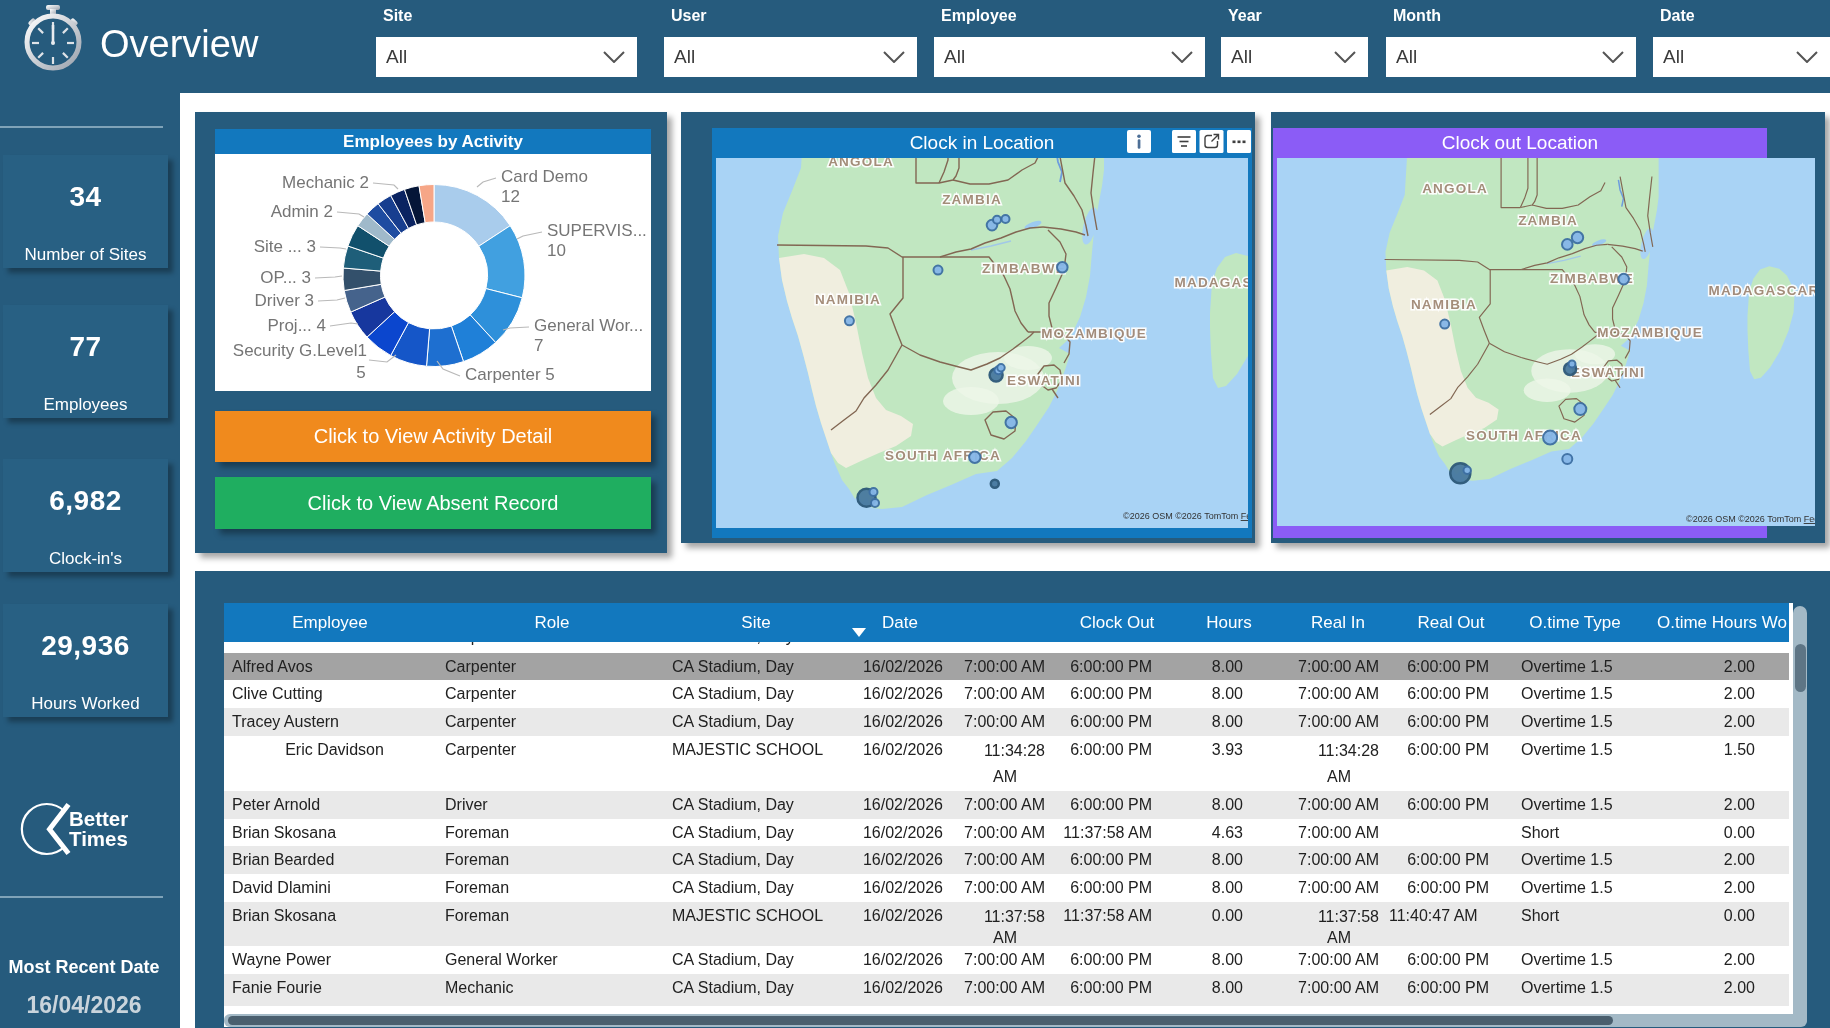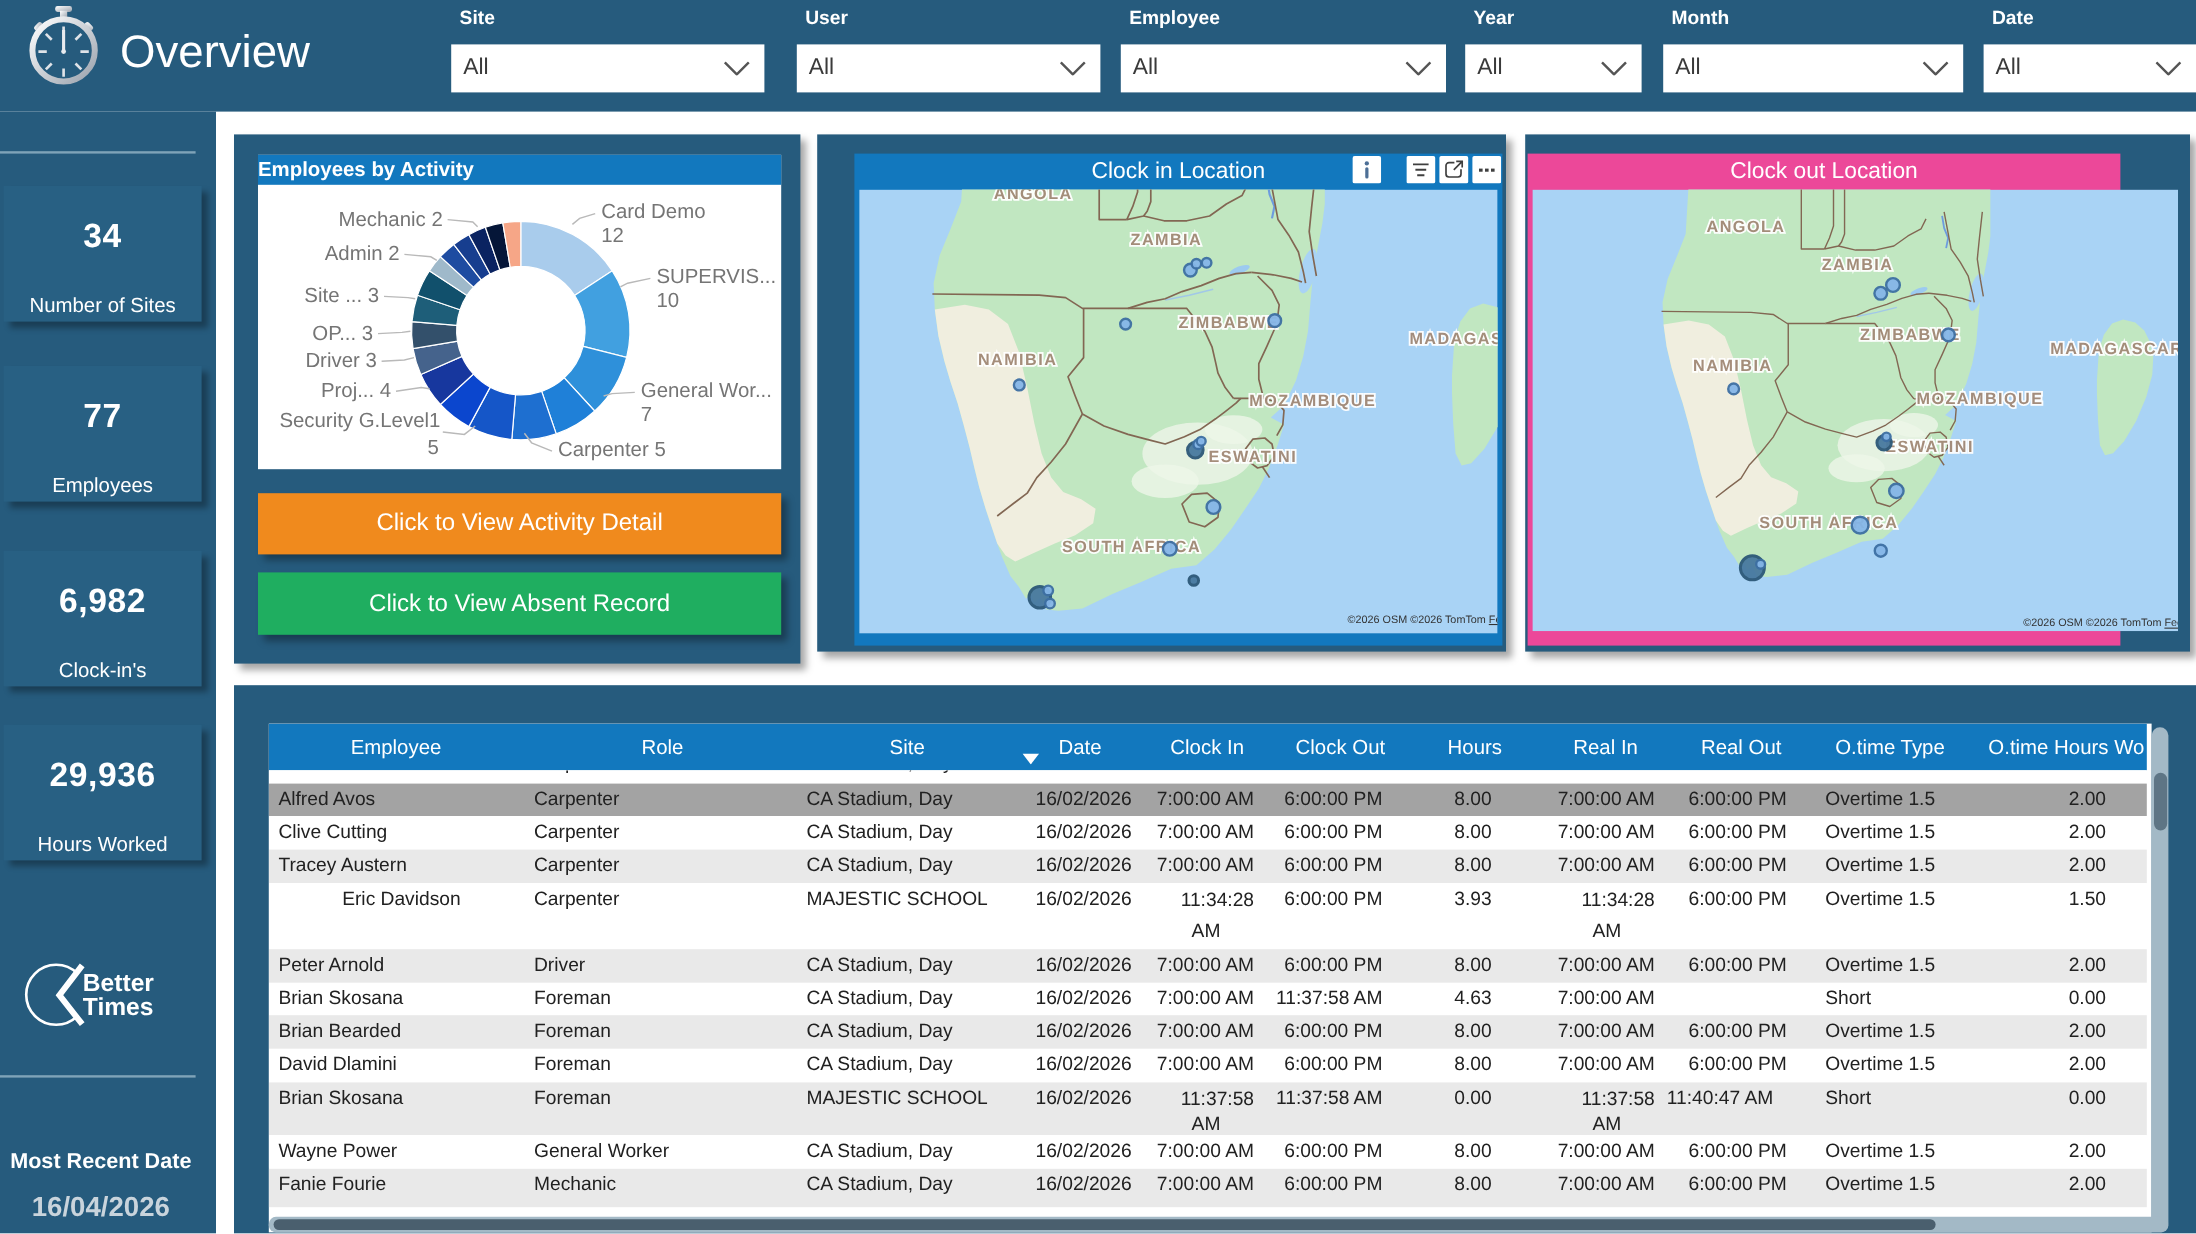--- a/index.html
+++ b/index.html
@@ -5,21 +5,21 @@
 body{font-family:"Liberation Sans",sans-serif;position:relative;background:#fff}
 .abs{position:absolute}
 .panel{position:absolute;background:#265b7d}
 .cardshadow{box-shadow:5px 5px 6px rgba(0,0,0,0.35)}
 .statcard{position:absolute;left:3px;width:165px;background:#286083;box-shadow:5px 5px 5px rgba(0,0,0,0.32);color:#fff;text-align:center}
 .statnum{font-size:28px;font-weight:bold;letter-spacing:0.5px}
 .statlab{font-size:17px;margin-top:32px}
 .flabel{position:absolute;top:7px;color:#fff;font-weight:bold;font-size:16px}
 .fbox{position:absolute;top:37px;height:40px;background:#fff;color:#3a3a3a;font-size:19px;line-height:40px;padding-left:10px}
 .chev{position:absolute;top:14px;right:12px;width:22px;height:12px}
-.titlebar{position:absolute;left:0;right:0;top:0;background:#1278BE;color:#fff;}
+.titlebar{position:absolute;left:0;right:0;top:0;background:#1278BE;color:#fff;text-align:center}
 .trow{position:absolute;left:0;width:1565px}
 .cell{position:absolute;top:0;font-size:16px;color:#212121;line-height:27.7px;white-space:nowrap;overflow:hidden}
 .th{position:absolute;top:0;height:39px;line-height:39px;text-align:center;color:#fff;font-size:17px}
 </style></head>
 <body>
 
 <div class="abs" style="left:0;top:0;width:1830px;height:93px;background:#265b7d"></div>
 <svg class="abs" style="left:18px;top:3px" width="70" height="72" viewBox="0 0 70 72">
   <defs>
       <linearGradient id="sw" x1="0" y1="0" x2="1" y2="1">
@@ -233,21 +233,21 @@
 <circle cx="295.2" cy="264.5" r="5.7" fill="#85B6E8" stroke="#3D6FA3" stroke-width="2" opacity="0.95"></circle>
 <circle cx="258.8" cy="299.3" r="5.7" fill="#85B6E8" stroke="#3D6FA3" stroke-width="2" opacity="0.95"></circle>
 <circle cx="278.8" cy="325.8" r="4" fill="#48799F" stroke="#2C5878" stroke-width="2.5" opacity="0.95"></circle>
 <circle cx="150.5" cy="339.7" r="9" fill="#48799F" stroke="#2C5878" stroke-width="2.5" opacity="0.95"></circle>
 <circle cx="157.5" cy="334" r="4" fill="#85B6E8" stroke="#3D6FA3" stroke-width="2" opacity="0.95"></circle>
 <circle cx="159" cy="345" r="4" fill="#85B6E8" stroke="#3D6FA3" stroke-width="2" opacity="0.95"></circle>
 <text x="407" y="361" font-size="9" fill="#333">©2026 OSM  ©2026 TomTom <tspan text-decoration="underline">Feedback</tspan></text>
   </svg>
 </div>
 <div class="panel cardshadow" style="left:1271px;top:112px;width:554px;height:431px"></div>
-<div class="abs" style="left:1273px;top:128px;width:494px;height:410px;background:#ec4899">
+<div class="abs" style="left:1273px;top:128px;width:494px;height:410px;background:#8b5cf6">
   <div style="position:absolute;left:0;top:0;width:100%;height:30px;color:#fff;font-size:19px;text-align:center;line-height:29px">Clock out Location</div>
   <svg style="position:absolute;left:4px;top:30px" width="538" height="368" viewBox="0 0 538 368">
     <rect width="538" height="368" fill="#A9D3F5"></rect>
     <g transform="translate(56.5,28.6) scale(0.838)">
 <path d="M88,-40 L85,10 76,33 67,55 62,78 63,100 66,122 71,143 76,160 82,178 87,196 92,215 96,232 100,248 105,265 110,280 115,295 119,306 126,322 133,331 139,341 143,337 146,344 151,340 156,350 166,351 186,349 211,337 235,327 260,316 281,313 296,300 310,283 321,267 333,249 341,233 349,212 354,196 343,190 354,180 364,159 370,139 374,118 376,94 378,73 382,49 386,28 388,12 388,-40 Z" fill="#C1E7C1"></path>
 <path d="M494,155 496,125 501,110 509,99 520,95 532,98 541,106 547,118 550,132 549,150 543,172 533,196 521,216 510,228 502,230 497,220 495,195 494,170 Z" fill="#C1E7C1"></path>
 <path d="M63,100 66,122 71,143 76,160 82,178 87,196 92,215 96,232 100,248 105,265 110,280 115,295 122,305 130,310 145,303 163,295 180,288 195,278 197,266 185,258 170,252 160,240 152,220 146,195 140,165 133,135 124,112 108,100 88,96 Z" fill="#F0EEDF"></path>
 <ellipse cx="282" cy="220" rx="46" ry="26" fill="#E9F3E4" opacity="0.9"></ellipse>
 <ellipse cx="255" cy="243" rx="28" ry="14" fill="#EDF6E8" opacity="0.8"></ellipse>
 <ellipse cx="312" cy="200" rx="24" ry="12" fill="#EDF6E8" opacity="0.8"></ellipse>
@@ -297,21 +297,20 @@
   </svg>
 </div>
 
 <div class="panel" style="left:195px;top:571px;width:1635px;height:457px"></div>
 <div class="abs" style="left:224px;top:603px;width:1569px;height:424px;background:#fff;overflow:hidden">
   <div style="position:absolute;left:0;top:0;width:1565px;height:39px;background:#1278BE">
 <div class="th" style="left:-4px;width:220px;">Employee</div>
 <div class="th" style="left:218px;width:220px;">Role</div>
 <div class="th" style="left:422px;width:220px;">Site</div>
 <div class="th" style="left:566px;width:220px;">Date</div>
-<div class="th" style="left:672px;width:220px;">Clock In</div>
 <div class="th" style="left:895px;width:220px;">Hours</div>
 <div class="th" style="left:783px;width:220px;">Clock Out</div>
 <div class="th" style="left:1004px;width:220px;">Real In</div>
 <div class="th" style="left:1241px;width:220px;">O.time Type</div>
 <div class="th" style="left:1117px;width:220px;">Real Out</div>
 <div class="th" style="left:1388px;width:220px;">O.time Hours Wo</div>
     <svg style="position:absolute;left:628px;top:25px" width="14" height="9">
         <path d="M0,0 L14,0 L7,9 Z" fill="#fff"></path>
       </svg>
   </div>

